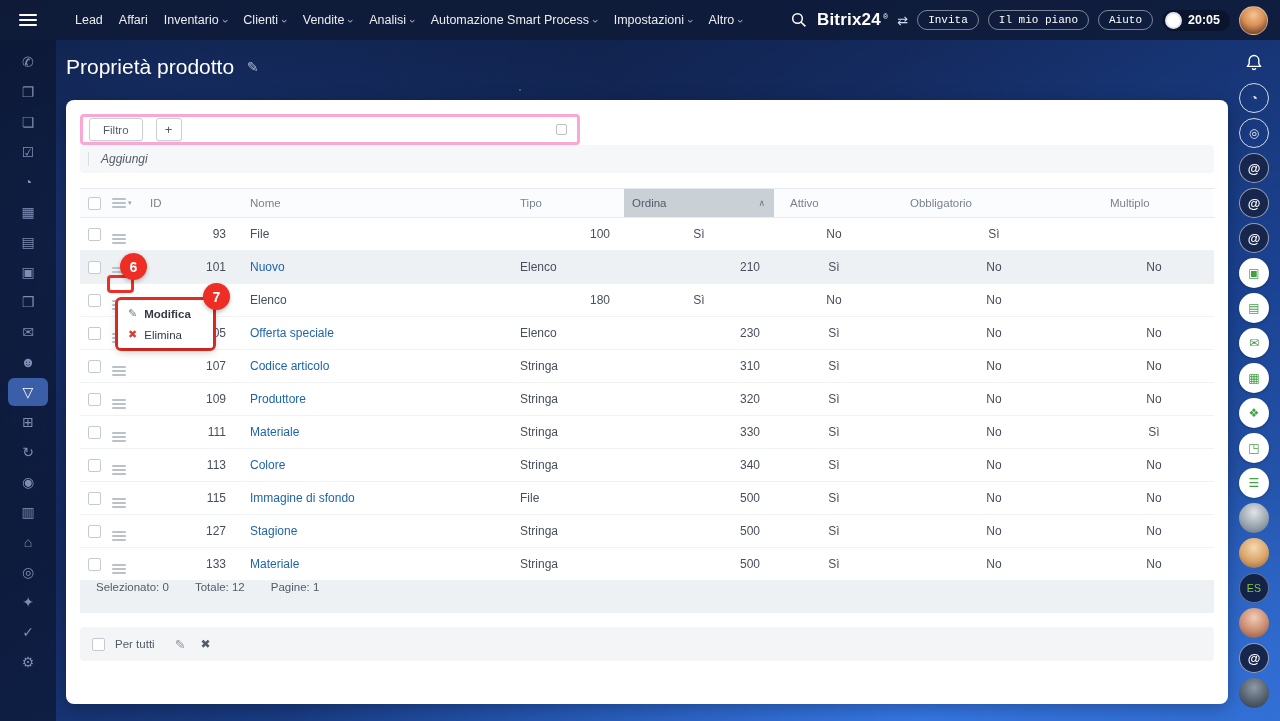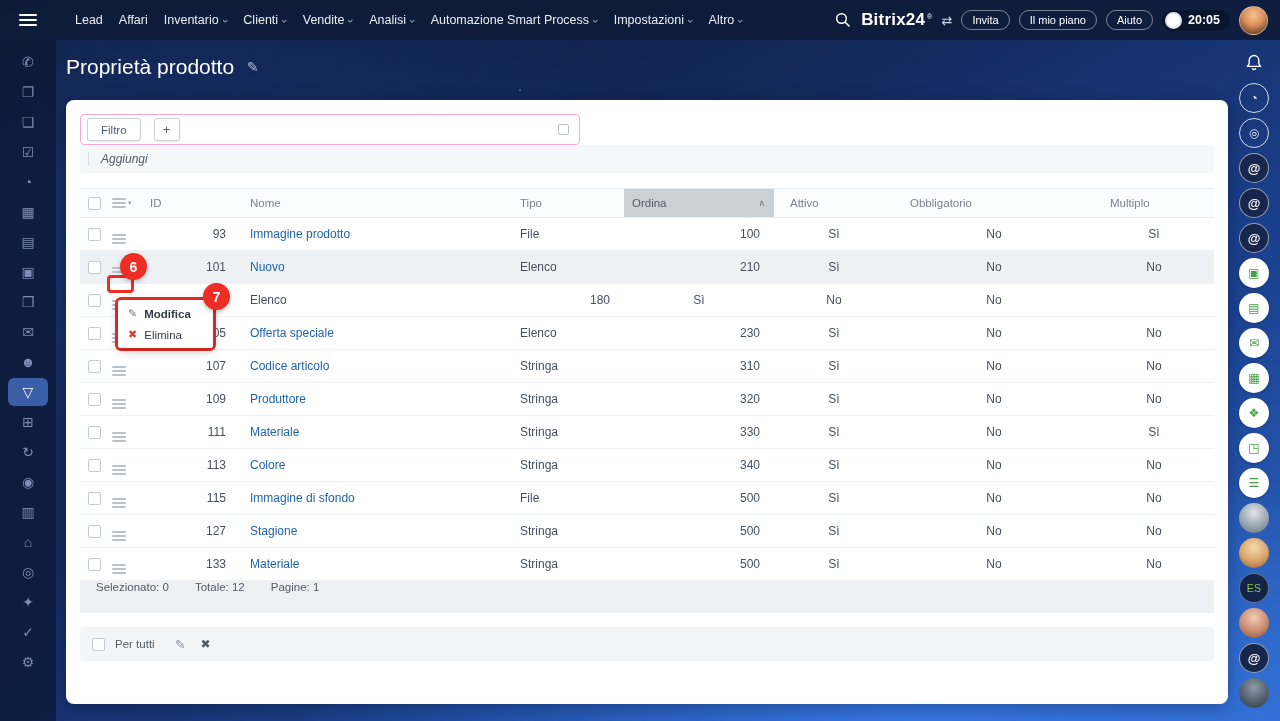--- a/index.html
+++ b/index.html
@@ -30,21 +30,21 @@
   .chev{ display:inline-block; transform:rotate(90deg) translateX(1px);
     font-size:11px; margin-left:5px; opacity:.65; }
   .tb-right{ margin-left:auto; display:flex; align-items:center; gap:9px; padding-right:12px; }
   .tb-search{ width:18px; height:18px; cursor:pointer; }
   .tb-brand{ color:#fff; font-size:17px; font-weight:700; letter-spacing:.2px;
     display:flex; cursor:pointer; }
   .tb-brand sup{ font-size:7px; margin-left:2px; margin-top:3px; font-weight:400; }
   .tb-sliders{ color:#cfd8ea; font-size:13px; cursor:pointer; }
   .pill{ border:1px solid rgba(255,255,255,.45); border-radius:20px; color:#fff;
     font-size:11px; padding:3px 10px; background:transparent; cursor:pointer;
-    white-space:nowrap; font-family:Liberation Sans, sans-serif; }
+    white-space:nowrap; font-family:Liberation Mono, monospace; }
   .tm{ display:flex; align-items:center; gap:6px; background:rgba(5,12,28,.5);
     border-radius:16px; padding:2px 10px 2px 3px; cursor:pointer; }
   .tm-dot{ width:17px; height:17px; border-radius:50%; background:#fff;
     border:2px solid #dfe6f2; }
   .tm-time{ color:#fff; font-size:12.5px; font-weight:700; }
   .tb-avatar{ width:29px; height:29px; border-radius:50%; cursor:pointer;
     background:radial-gradient(circle at 50% 30%,#f3c492 0%,#d98f58 45%,#7a4b2e 80%,#4a2f21 100%);
     border:1px solid rgba(255,255,255,.4); }
 
   
@@ -78,21 +78,21 @@
   .page-head{ position:absolute; left:66px; top:55px; display:flex;
     align-items:center; gap:13px; z-index:4; }
   .page-title{ color:#fff; font-size:21px; font-weight:500; }
   .title-edit{ color:rgba(255,255,255,.65); font-size:14px; cursor:pointer; }
 
   
   .card{ position:absolute; left:66px; top:100px; width:1162px; height:604px;
     background:#fff; border-radius:8px; box-shadow:0 4px 18px rgba(0,0,0,.28);
     padding:14px; z-index:4; }
 
-  .filter-wrap{ width:500px; height:31px; border:1px solid #f9a8d4; border-radius:4px;
+  .filter-wrap{ width:500px; height:31px; border:3px solid #f9a8d4; border-radius:4px;
     background:#fff; display:flex; align-items:center; gap:13px; padding:0 10px 0 6px; }
   .btn-filtro,.btn-plus{ height:23px; background:#fff; border:1px solid #c9d0d6;
     border-radius:3px; font-size:11.5px; color:#535c69; box-shadow:0 1px 1px rgba(0,0,0,.08);
     cursor:pointer; font-family:inherit; }
   .btn-filtro{ padding:0 13px; }
   .btn-plus{ width:26px; font-size:13px; }
   .filter-gear{ margin-left:auto; width:11px; height:11px;
     border:1.5px solid #b9c0c8; border-radius:2px; cursor:pointer; }
 
   .add-bar{ height:28px; background:#f5f7f8; border-radius:4px;
@@ -409,21 +409,20 @@
       <div class="trow">
         <div class="c-check">
             <span class="cbx"></span>
           </div>
         <div><span class="burger-icon">
               <i></i>
               <i></i>
               <i></i>
             </span></div>
         <div class="c-id">93</div>
-        <div class="c-nome"><a>Immagine prodotto</a></div>
         <div class="c-tipo">File</div>
         <div class="c-ordina">100</div>
         <div class="c-attivo">Sì</div>
         <div class="c-obbl">No</div>
         <div class="c-mult">Sì</div>
       </div>
         <div class="trow hl">
         <div class="c-check">
             <span class="cbx"></span>
           </div>

